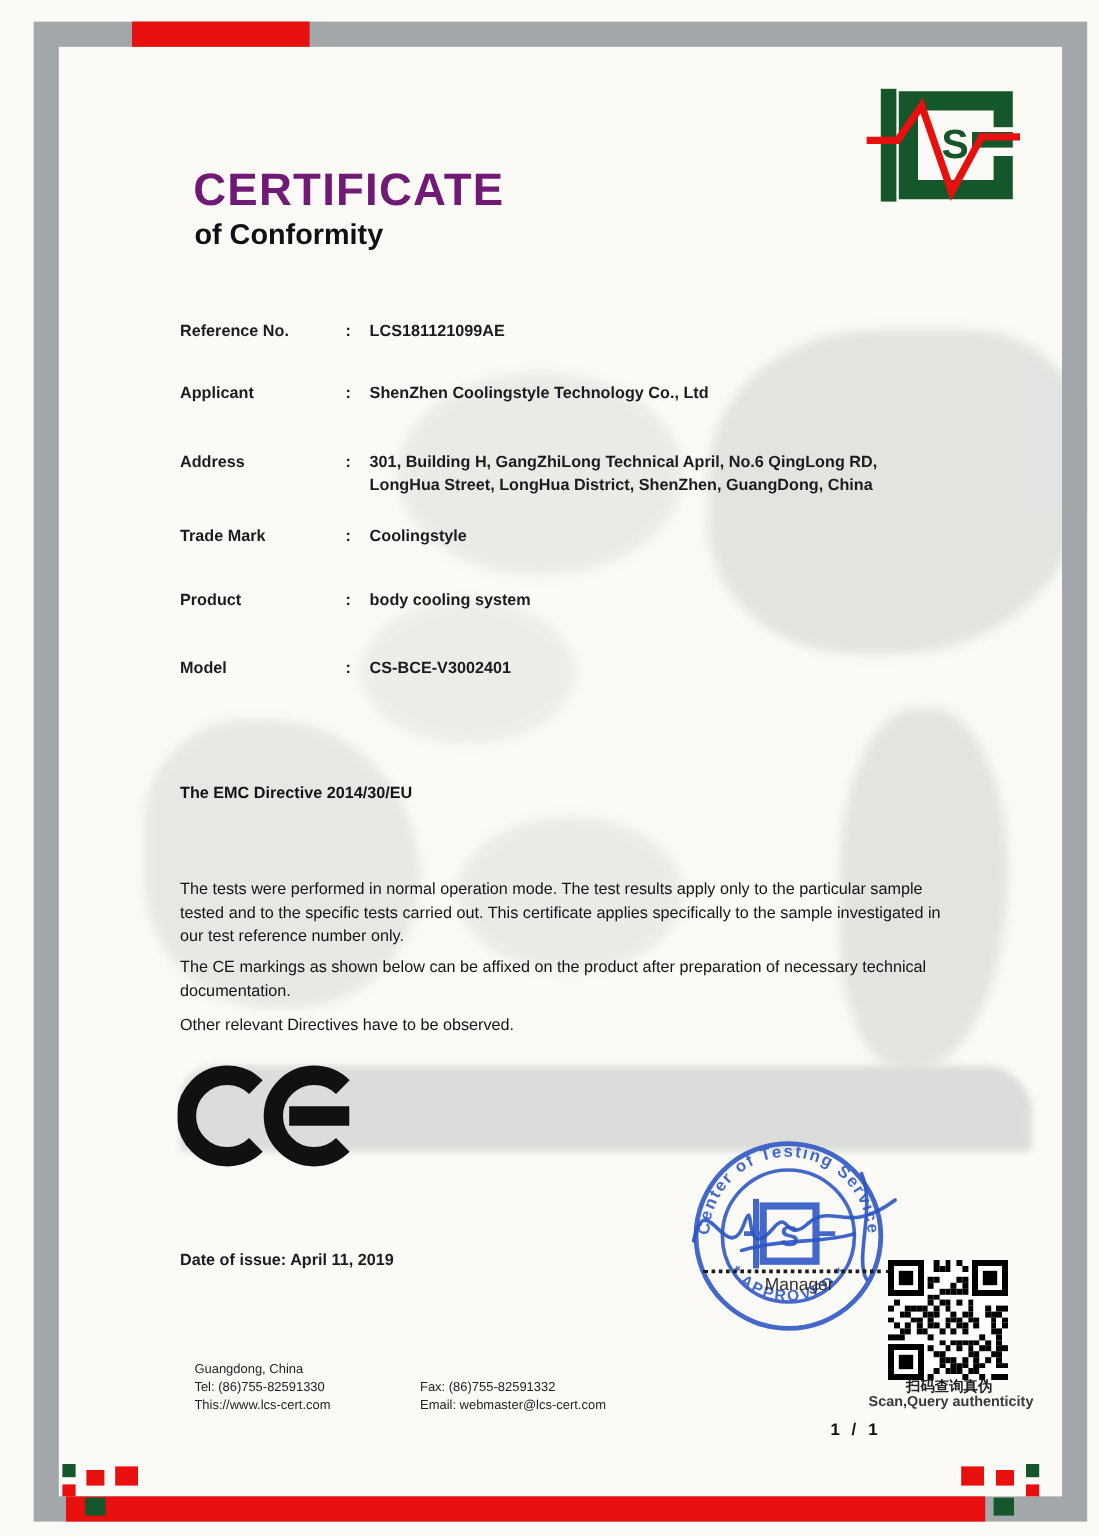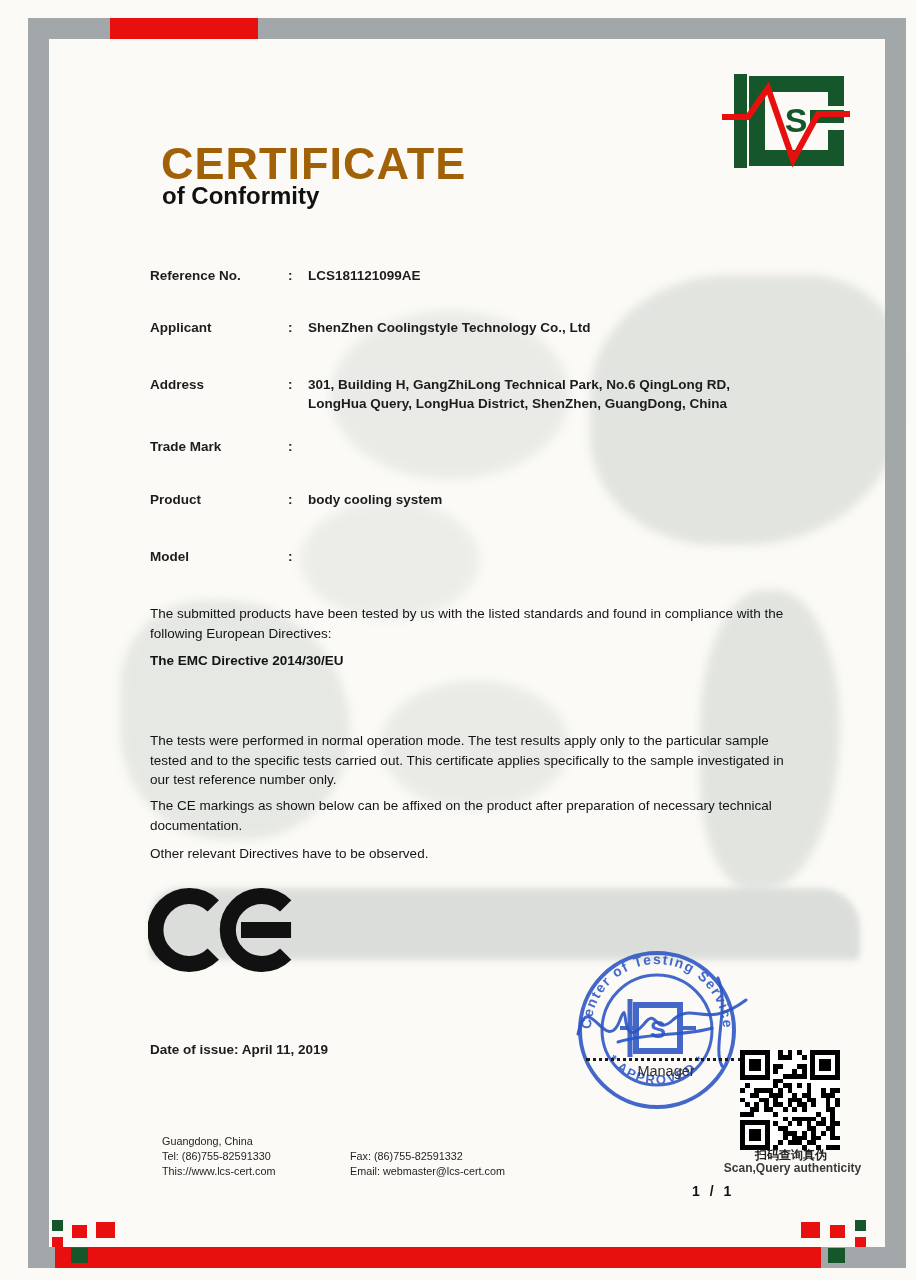--- a/index.html
+++ b/index.html
@@ -16,21 +16,21 @@
     border:21px solid #a2a7aa;
   }
   .topbar-red { position:absolute; left:110px; top:18px; width:148px; height:21px; background:#e8100e; }
   .bottombar-red { position:absolute; left:55px; top:1247px; width:766px; height:21px; background:#e8100e; }
   .sq { position:absolute; }
   .sq.red { background:#e8100e; }
   .sq.green { background:#15572b; }
   
   .map { position:absolute; background:#d3d7d3; opacity:.62; filter:blur(5px); }
   
-  .title-main { position:absolute; left:161px; top:138px; font-size:45px; font-weight:bold; letter-spacing:1px; color:#a16207; }
+  .title-main { position:absolute; left:161px; top:138px; font-size:38px; font-weight:bold; letter-spacing:1px; color:#701a75; }
   .title-sub  { position:absolute; left:162px; top:182px; font-size:24px; font-weight:bold; color:#111; }
   
   .field { position:absolute; left:150px; display:flex; font-size:13.5px; font-weight:bold; line-height:19px; }
   .field .lbl { width:138px; }
   .field .sep { width:20px; }
   .field .val { width:478px; }
   
   .para { position:absolute; left:150px; width:648px; font-size:13.5px; line-height:19.5px; color:#141414; }
   .para.bold { font-weight:bold; }
   
@@ -91,37 +91,38 @@
     <span class="val">LCS181121099AE</span>
   </div>
   <div class="field" style="top:318px">
     <span class="lbl">Applicant</span>
     <span class="sep">:</span>
     <span class="val">ShenZhen Coolingstyle Technology Co., Ltd</span>
   </div>
   <div class="field" style="top:375px">
     <span class="lbl">Address</span>
     <span class="sep">:</span>
-    <span class="val">301, Building H, GangZhiLong Technical Park, No.6 QingLong RD, LongHua Query, LongHua District, ShenZhen, GuangDong, China</span>
+    <span class="val">301, Building H, GangZhiLong Technical April, No.6 QingLong RD, LongHua Street, LongHua District, ShenZhen, GuangDong, China</span>
   </div>
   <div class="field" style="top:437px">
     <span class="lbl">Trade Mark</span>
     <span class="sep">:</span>
+    <span class="val">Coolingstyle</span>
   </div>
   <div class="field" style="top:490px">
     <span class="lbl">Product</span>
     <span class="sep">:</span>
     <span class="val">body cooling system</span>
   </div>
   <div class="field" style="top:547px">
     <span class="lbl">Model</span>
     <span class="sep">:</span>
-  </div>
-
-  <div class="para" style="top:604px">The submitted products have been tested by us with the listed standards and found in compliance with the following European Directives:</div>
+    <span class="val">CS-BCE-V3002401</span>
+  </div>
+
   <div class="para bold" style="top:651px">The EMC Directive 2014/30/EU</div>
   <div class="para" style="top:731px">The tests were performed in normal operation mode. The test results apply only to the particular sample tested and to the specific tests carried out. This certificate applies specifically to the sample investigated in our test reference number only.</div>
   <div class="para" style="top:844px">Other relevant Directives have to be observed.</div>
   <div class="para" style="top:796px">The CE markings as shown below can be affixed on the product after preparation of necessary technical documentation.</div>
 
   <svg class="ce" width="152" height="92" viewBox="0 0 170 100">
     <path d="M73,23 A38,38 0 1 0 73,77" fill="none" stroke="#111" stroke-width="18"></path>
     <path d="M154,23 A38,38 0 1 0 154,77" fill="none" stroke="#111" stroke-width="18"></path>
     <path d="M104,50 H160" fill="none" stroke="#111" stroke-width="18"></path>
   </svg>

